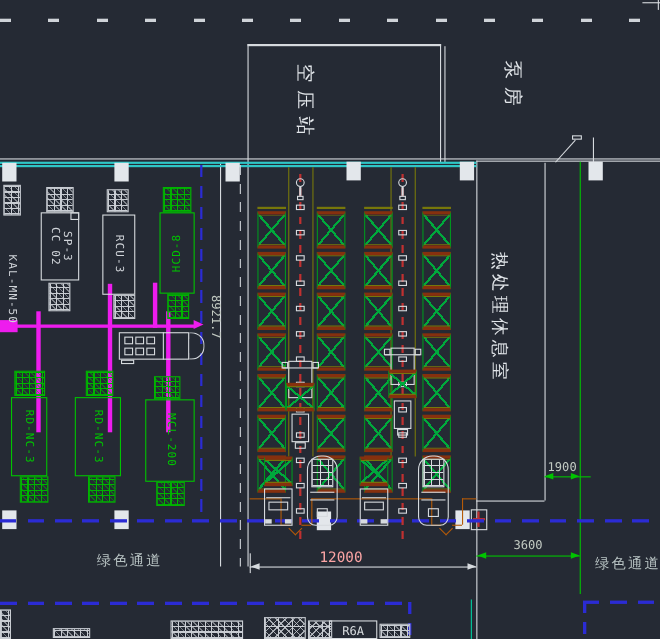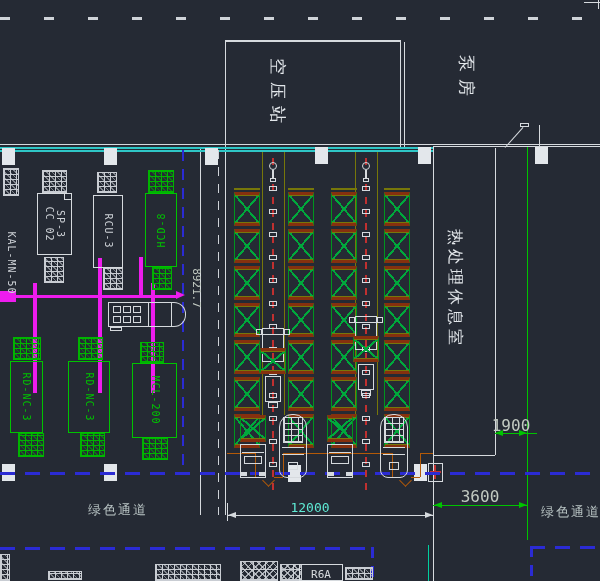--- a/index.html
+++ b/index.html
@@ -47,22 +47,22 @@
   .dend{box-sizing:border-box;border:1px solid #d6dade;border-left:none;border-radius:0 12px 12px 0;}
   .vtab{width:9px;height:9px;border-left:1px solid #b45a08;border-bottom:1px solid #b45a08;
       transform:rotate(-45deg);box-sizing:border-box;}
   .vtext{position:absolute;white-space:pre;transform:translate(-50%,-50%) rotate(90deg);}
   .vtext-ccw{position:absolute;white-space:pre;transform:translate(-50%,-50%) rotate(-90deg);}
   .htext{position:absolute;white-space:pre;transform:translate(-50%,-50%);}
   .room-label{font-size:17px;letter-spacing:7px;color:#e2e6ea;}
   .rest-label{font-size:16px;letter-spacing:4px;color:#e2e6ea;}
   .mlabel-w{font-size:10px;color:#cfd3d8;font-family:"DejaVu Sans Mono",monospace;line-height:11px;letter-spacing:1px;}
   .mlabel-g{font-size:10px;color:#00c400;font-family:"DejaVu Sans Mono",monospace;letter-spacing:1px;}
-  .dim-w{font-size:13px;color:#5eead4;font-family:"DejaVu Sans Mono",monospace;}
-  .dim-g{font-size:16px;color:#c2cac2;font-family:"DejaVu Sans Mono",monospace;}
+  .dim-w{font-size:13px;color:#fca5a5;font-family:"DejaVu Sans Mono",monospace;}
+  .dim-g{font-size:11px;color:#c2cac2;font-family:"DejaVu Sans Mono",monospace;}
   .chan{font-size:13px;letter-spacing:2px;color:#b9c4c4;}
   .r6a{font-size:11px;color:#d8dcdf;font-family:"DejaVu Sans Mono",monospace;}
   .arr-r{width:0;height:0;border-top:4px solid transparent;border-bottom:4px solid transparent;border-left:9px solid #ee1cee;}
   .garr-l{width:0;height:0;border-top:3px solid transparent;border-bottom:3px solid transparent;border-right:8px solid #00c400;}
   .garr-r{width:0;height:0;border-top:3px solid transparent;border-bottom:3px solid transparent;border-left:8px solid #00c400;}
   .warr-l{width:0;height:0;border-top:3px solid transparent;border-bottom:3px solid transparent;border-right:8px solid #d6dade;}
   .warr-r{width:0;height:0;border-top:3px solid transparent;border-bottom:3px solid transparent;border-left:8px solid #d6dade;}
 </style>
 </head>
 <body>

